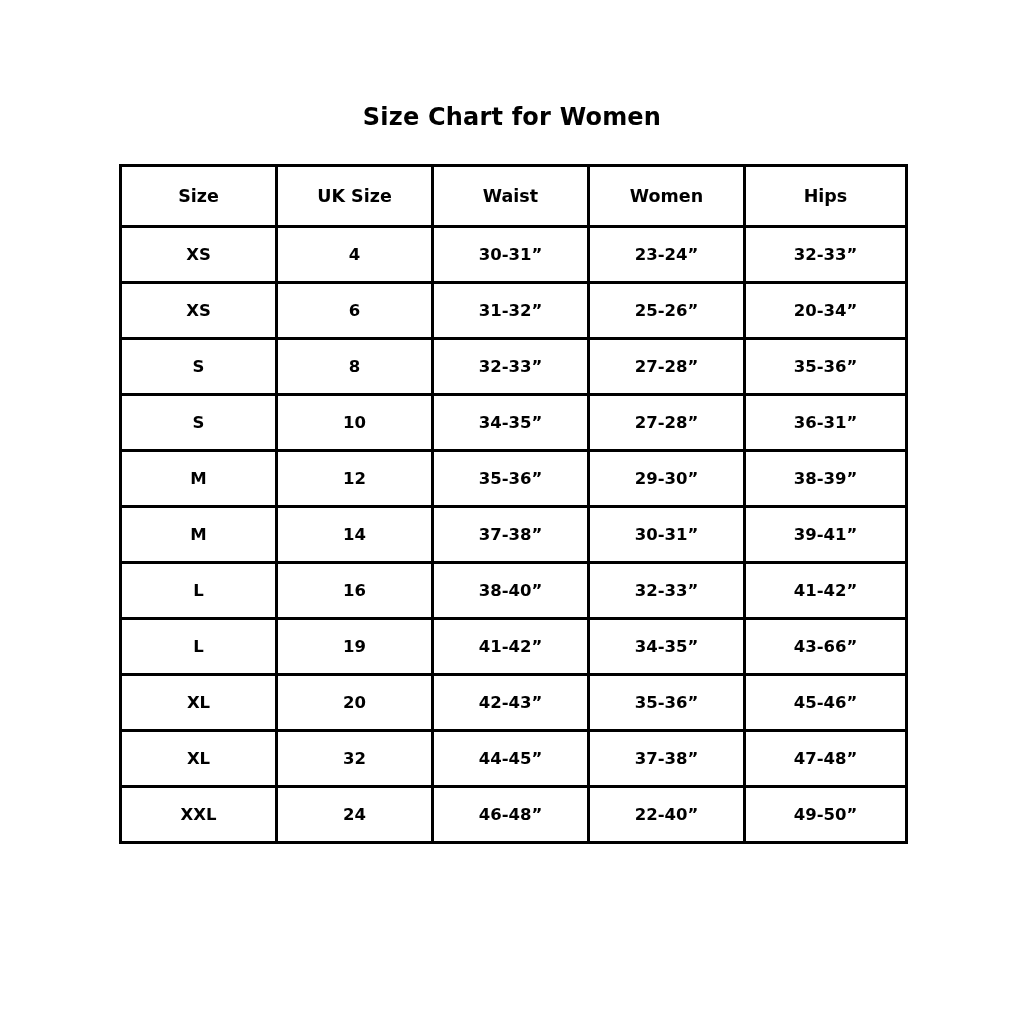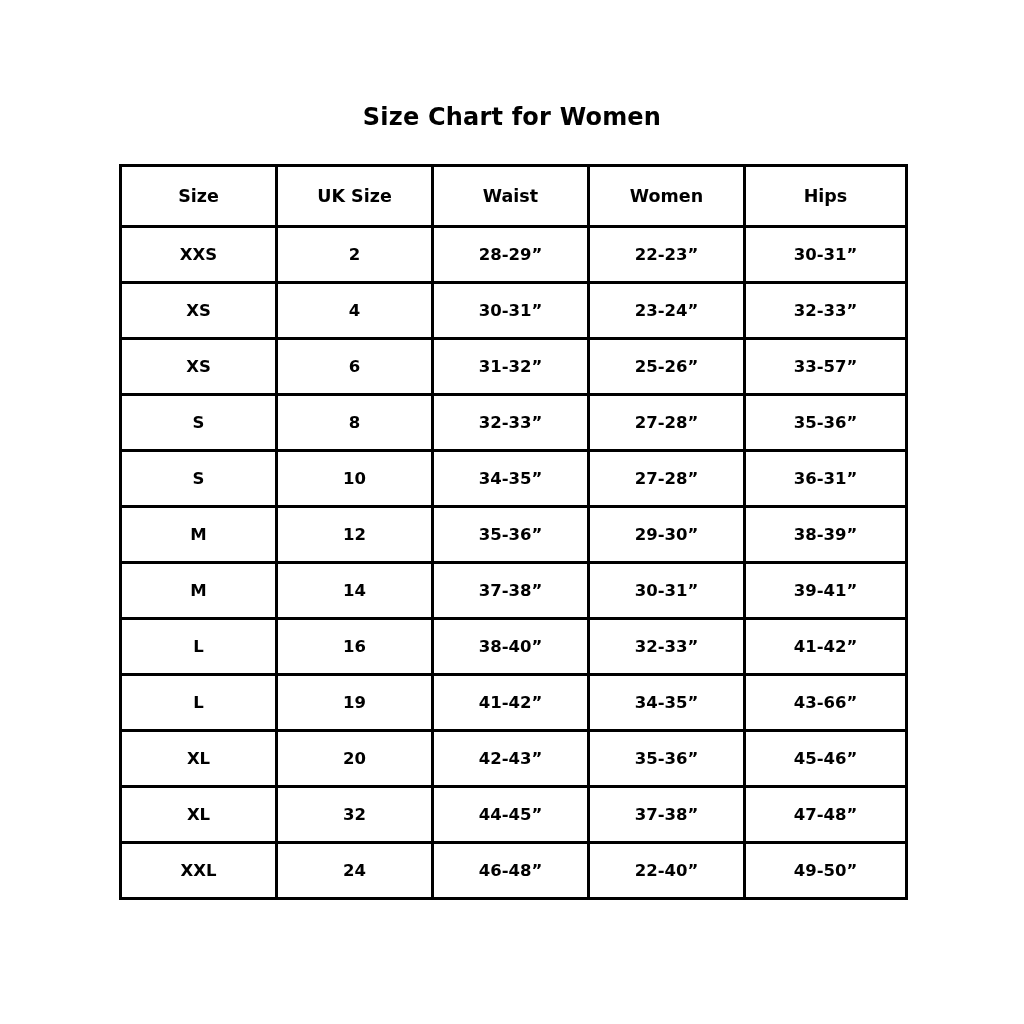--- a/index.html
+++ b/index.html
@@ -82,39 +82,32 @@
         <tr>
           <th>Size</th>
           <th>UK Size</th>
           <th>Waist</th>
           <th>Women</th>
           <th>Hips</th>
         </tr>
       </thead>
       <tbody>
         <tr>
-          <td>XXS</td>
-          <td>2</td>
-          <td>28-29”</td>
-          <td>22-23”</td>
-          <td>30-31”</td>
-        </tr>
-        <tr>
           <td>XS</td>
           <td>4</td>
           <td>30-31”</td>
           <td>23-24”</td>
           <td>32-33”</td>
         </tr>
         <tr>
           <td>XS</td>
           <td>6</td>
           <td>31-32”</td>
           <td>25-26”</td>
-          <td>33-57”</td>
+          <td>20-34”</td>
         </tr>
         <tr>
           <td>S</td>
           <td>8</td>
           <td>32-33”</td>
           <td>27-28”</td>
           <td>35-36”</td>
         </tr>
         <tr>
           <td>S</td>

